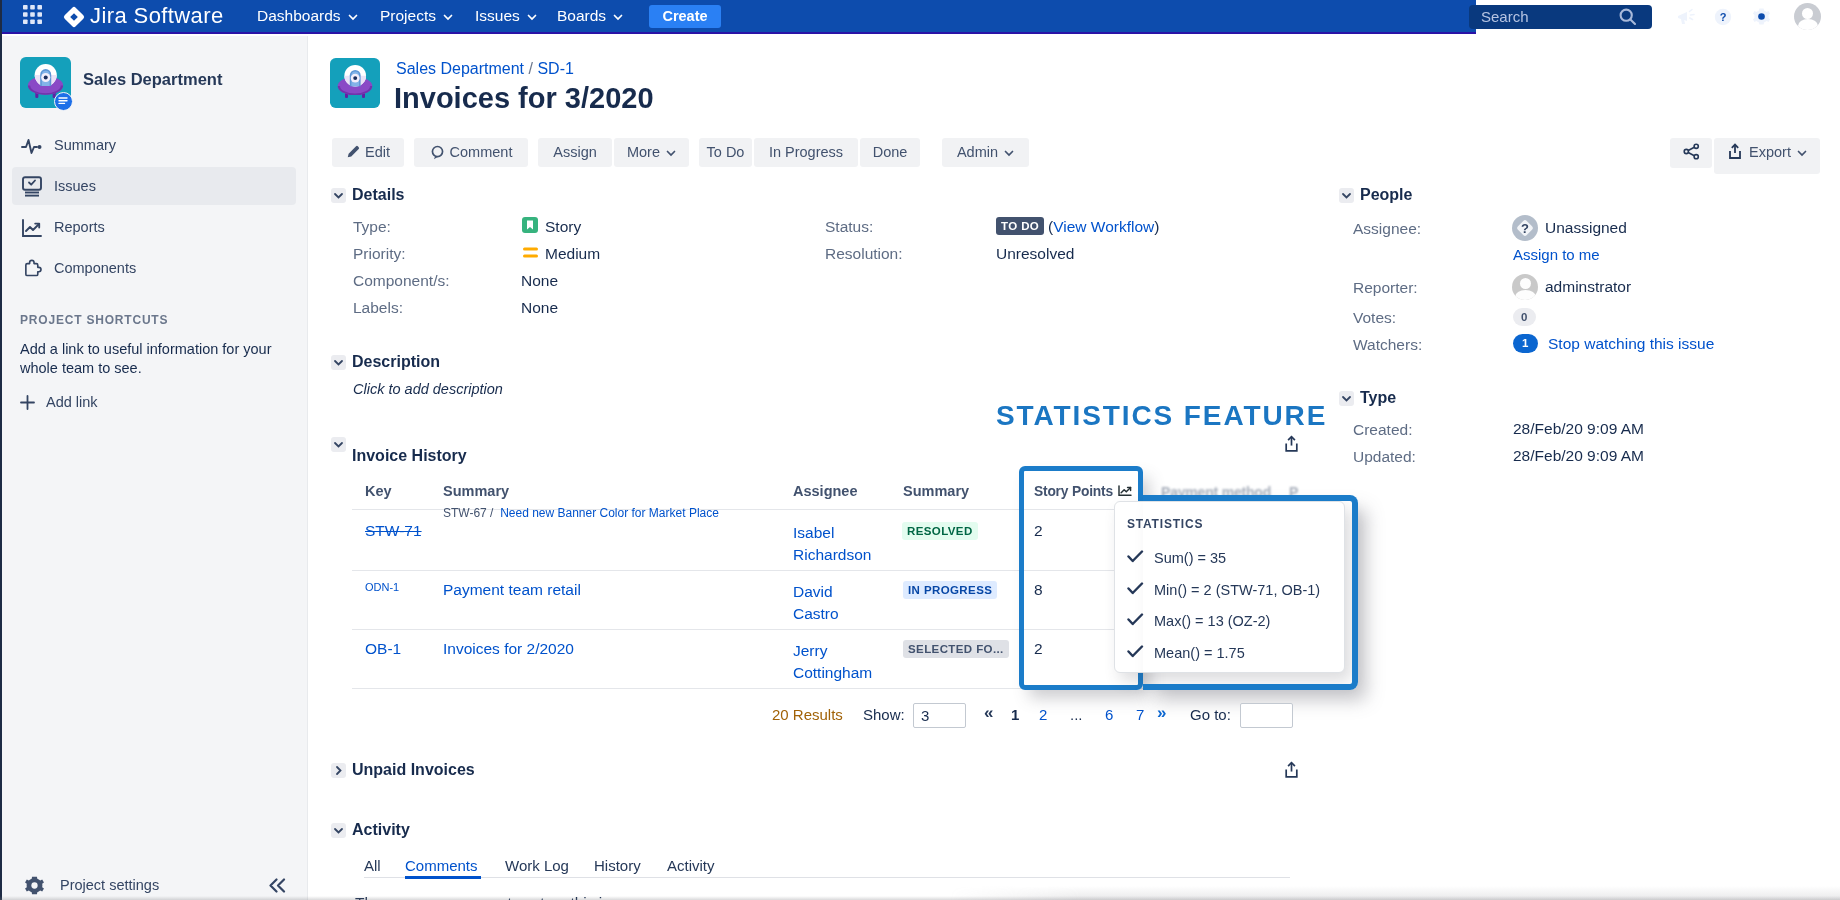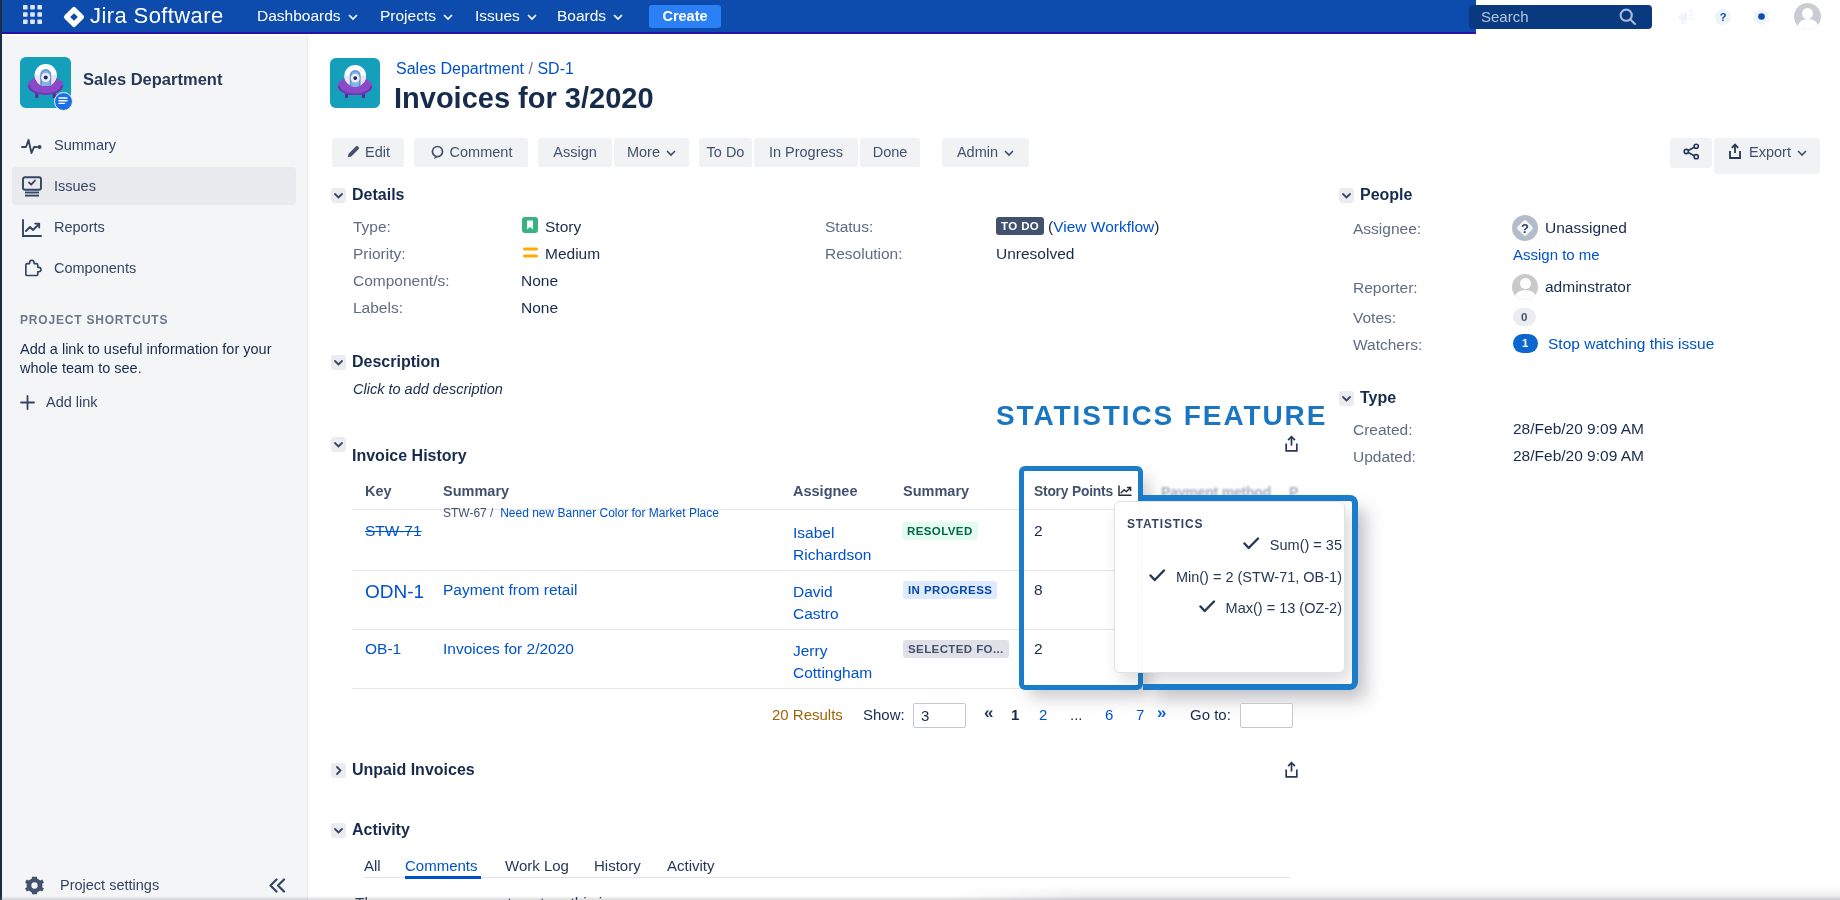--- a/index.html
+++ b/index.html
@@ -316,47 +316,50 @@
 
 <div class="tblline" style="left:352px;top:509px;width:791px;"></div>
 
 <div class="abs" style="left:365px;top:522px;font-size:15.5px;"><a class="lnk" style="text-decoration:line-through">STW-71</a></div>
 <div class="abs" style="left:443px;top:503px;font-size:12px;color:#42526e;width:330px;line-height:21.5px;">STW-67 /&nbsp; <a class="lnk">Need new Banner Color for Market Place</a></div>
 <div class="abs" style="left:793px;top:522px;font-size:15.5px;width:90px;line-height:21.5px;"><a class="lnk">Isabel Richardson</a></div>
 <div class="loz" style="left:902px;top:522px;background:#e3fcef;color:#006644;">RESOLVED</div>
 <div class="abs" style="left:1034px;top:522px;font-size:15.5px;">2</div>
 <div class="tblline" style="left:352px;top:570px;width:791px;"></div>
 
-<div class="abs" style="left:365px;top:581px;font-size:19px;"><a class="lnk">ODN-1</a></div>
-<div class="abs" style="left:443px;top:581px;font-size:15.5px;"><a class="lnk">Payment from retail</a></div>
+<div class="abs" style="left:365px;top:581px;font-size:11px;"><a class="lnk">ODN-1</a></div>
+<div class="abs" style="left:443px;top:581px;font-size:15.5px;"><a class="lnk">Payment team retail</a></div>
 <div class="abs" style="left:793px;top:581px;font-size:15.5px;width:80px;line-height:21.5px;"><a class="lnk">David Castro</a></div>
 <div class="loz" style="left:903px;top:581px;background:#deebff;color:#0747a6;">IN PROGRESS</div>
 <div class="abs" style="left:1034px;top:581px;font-size:15.5px;">8</div>
 <div class="tblline" style="left:352px;top:629px;width:791px;"></div>
 
 <div class="abs" style="left:365px;top:640px;font-size:15.5px;"><a class="lnk">OB-1</a></div>
 <div class="abs" style="left:443px;top:640px;font-size:15.5px;"><a class="lnk">Invoices for 2/2020</a></div>
 <div class="abs" style="left:793px;top:640px;font-size:15.5px;width:90px;line-height:21.5px;"><a class="lnk">Jerry Cottingham</a></div>
 <div class="loz" style="left:903px;top:640px;background:#dfe1e6;color:#42526e;">SELECTED FO...</div>
 <div class="abs" style="left:1034px;top:640px;font-size:15.5px;">2</div>
 <div class="tblline" style="left:352px;top:688px;width:791px;"></div>
 
 <div class="abs" style="left:1019px;top:466px;width:124px;height:224px;border:5px solid #1b7cc9;border-radius:6px;box-shadow:8px 10px 16px -2px rgba(90,90,100,0.30);"></div>
 <div class="abs" style="left:1114px;top:501px;width:231px;height:172px;background:#fff;border:1px solid #dfe2e6;border-radius:6px;box-shadow:6px 8px 16px rgba(60,60,70,0.18);">
   <div class="abs" style="left:12px;top:15px;font-size:12px;font-weight:bold;letter-spacing:0.8px;color:#344563;">STATISTICS</div>
-  <div class="abs" style="left:12px;top:28px;width:215px;font-size:14.5px;color:#253858;line-height:31.7px;text-align:right;">
+  <div class="abs" style="left:12px;top:41px;width:215px;font-size:14.5px;color:#253858;line-height:31.7px;">
     <div><svg width="17" height="13" viewBox="0 0 17 13" style="margin-right:6px">
           <path d="M1.5 6.5 l4.2 4.5 L15 1.5" fill="none" stroke="#253858" stroke-width="2.4" stroke-linecap="round" stroke-linejoin="round"></path>
         </svg> Sum() = 35</div>
     <div><svg width="17" height="13" viewBox="0 0 17 13" style="margin-right:6px">
           <path d="M1.5 6.5 l4.2 4.5 L15 1.5" fill="none" stroke="#253858" stroke-width="2.4" stroke-linecap="round" stroke-linejoin="round"></path>
         </svg> Min() = 2 (STW-71, OB-1)</div>
     <div><svg width="17" height="13" viewBox="0 0 17 13" style="margin-right:6px">
           <path d="M1.5 6.5 l4.2 4.5 L15 1.5" fill="none" stroke="#253858" stroke-width="2.4" stroke-linecap="round" stroke-linejoin="round"></path>
         </svg> Max() = 13 (OZ-2)</div>
+    <div><svg width="17" height="13" viewBox="0 0 17 13" style="margin-right:6px">
+          <path d="M1.5 6.5 l4.2 4.5 L15 1.5" fill="none" stroke="#253858" stroke-width="2.4" stroke-linecap="round" stroke-linejoin="round"></path>
+        </svg> Mean() = 1.75</div>
   </div>
 </div>
 <div class="abs" style="left:1143px;top:495px;width:215px;height:195px;border:6px solid #1b7cc9;border-left:none;border-radius:0 8px 8px 0;box-shadow:10px 12px 18px -2px rgba(90,90,100,0.35);"></div>
 
 <div class="abs" style="left:772px;top:706px;font-size:15px;color:#a16207;">20 Results</div>
 <div class="abs" style="left:863px;top:706px;font-size:15px;color:#172b4d;">Show:</div>
 <div class="abs" style="left:913px;top:703px;width:53px;height:25px;border:1px solid #c3c9d1;border-radius:2px;background:#fff;">
     <span style="position:absolute;left:7px;top:3px;font-size:15px;">3</span>
   </div>
 <div class="abs" style="left:984px;top:703px;font-size:17px;font-weight:bold;color:#253858;">«</div>

